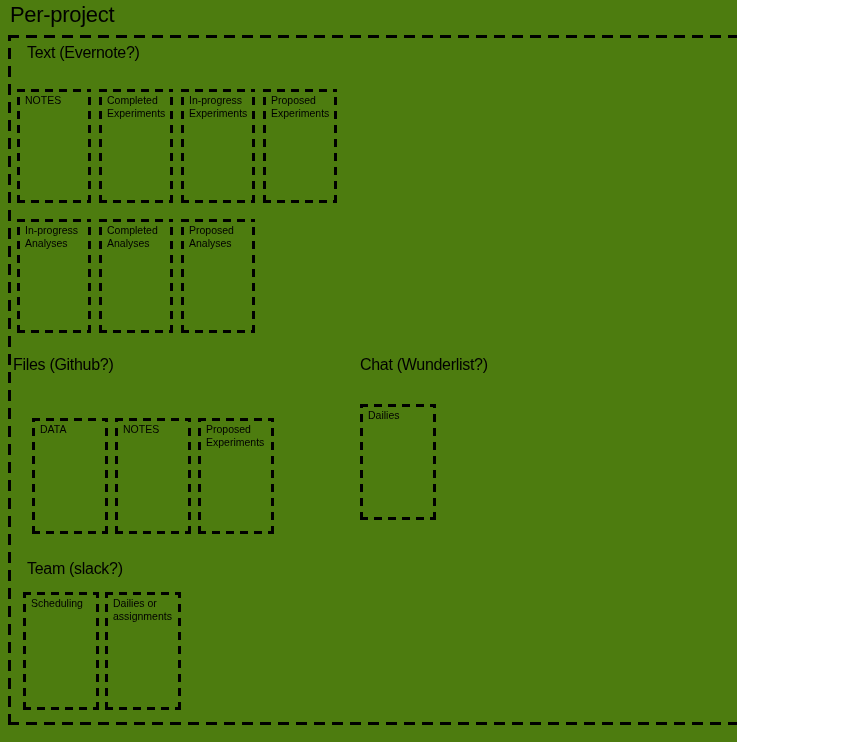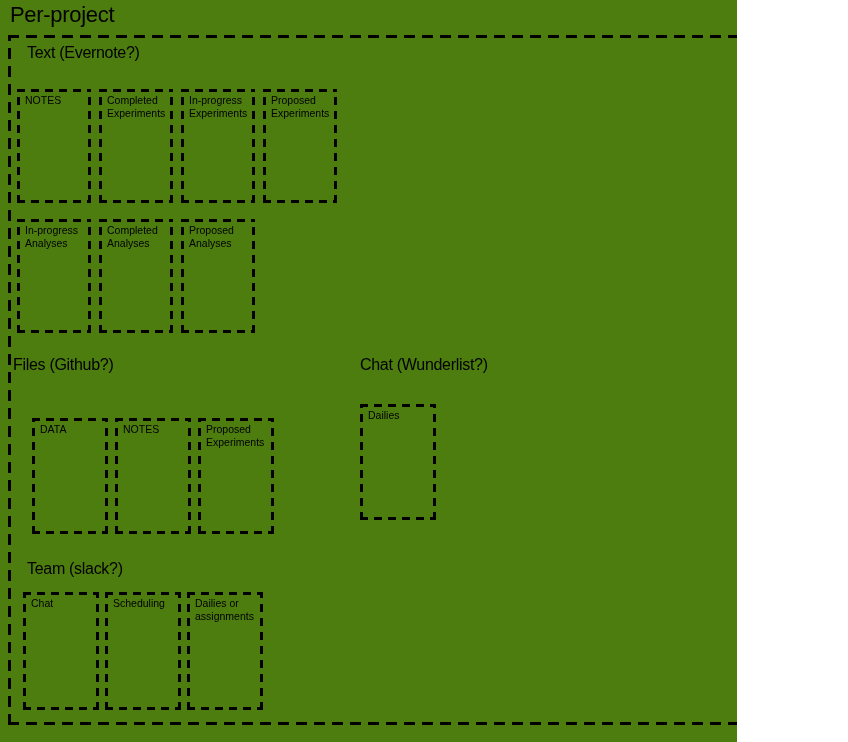--- a/index.html
+++ b/index.html
@@ -138,23 +138,20 @@
     <div class="box-row row-todo">
       <div class="dash-box">
         <span class="box-label">Dailies</span>
       </div>
     </div>
 
     <div class="section-title title-team">Team (slack?)</div>
 
     <div class="box-row row-team">
       <div class="dash-box">
-        <span class="box-label">Chat</span>
-      </div>
-      <div class="dash-box">
         <span class="box-label">Scheduling</span>
       </div>
       <div class="dash-box">
         <span class="box-label">Dailies or assignments</span>
       </div>
     </div>
 
   </div>
 </div>
 

